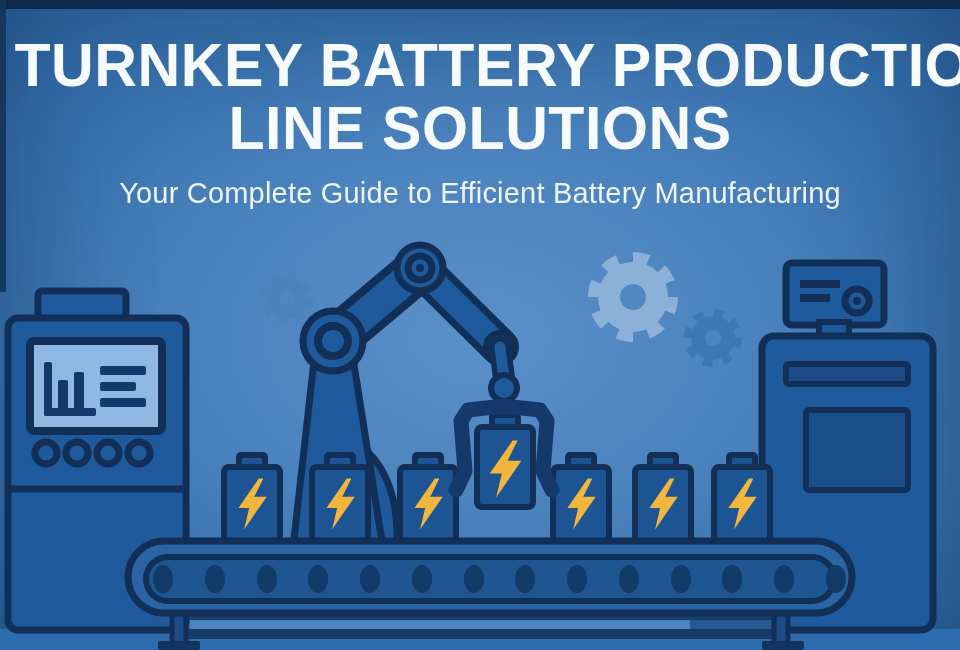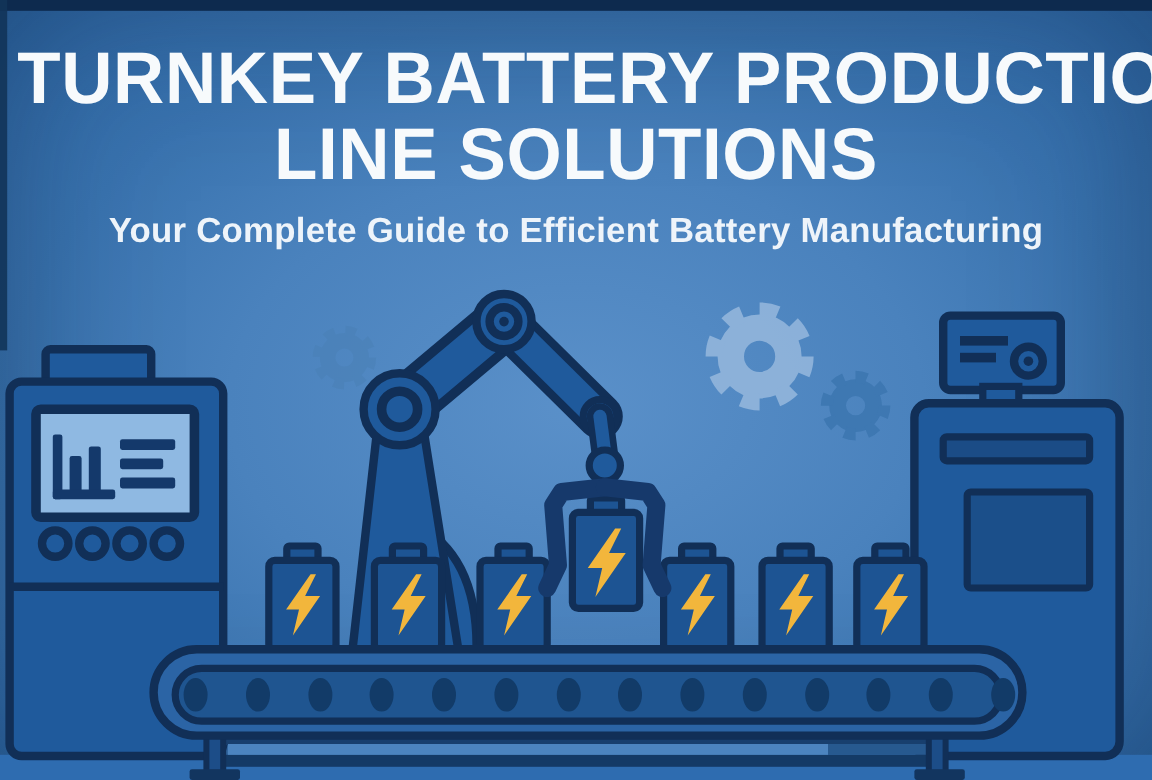--- a/index.html
+++ b/index.html
@@ -11,21 +11,21 @@
     box-shadow: inset 0 0 140px rgba(8,28,58,.38);
   }
   .frame-top{position:absolute;left:0;top:0;width:960px;height:9px;background:#0d2a4e;}
   .frame-left{position:absolute;left:0;top:0;width:6px;height:292px;background:#123459;opacity:.9;}
   .titles{position:absolute;left:0;top:34px;width:960px;text-align:center;color:#f7fafc;z-index:3;}
   .title-line{
     font-size:61px;font-weight:700;letter-spacing:.5px;line-height:1.04;
     transform:scaleX(.97);transform-origin:center;white-space:nowrap;
   }
   .subtitle{
-    margin-top:16px;font-size:29px;font-weight:700;letter-spacing:.2px;color:#eef4fa;
+    margin-top:16px;font-size:29px;font-weight:400;letter-spacing:.2px;color:#eef4fa;
   }
   svg.scene{position:absolute;left:0;top:0;z-index:1;}
 </style>
 </head>
 <body>
 
 <div class="stage">
 
   <div class="frame-top"></div>
   <div class="frame-left"></div>

